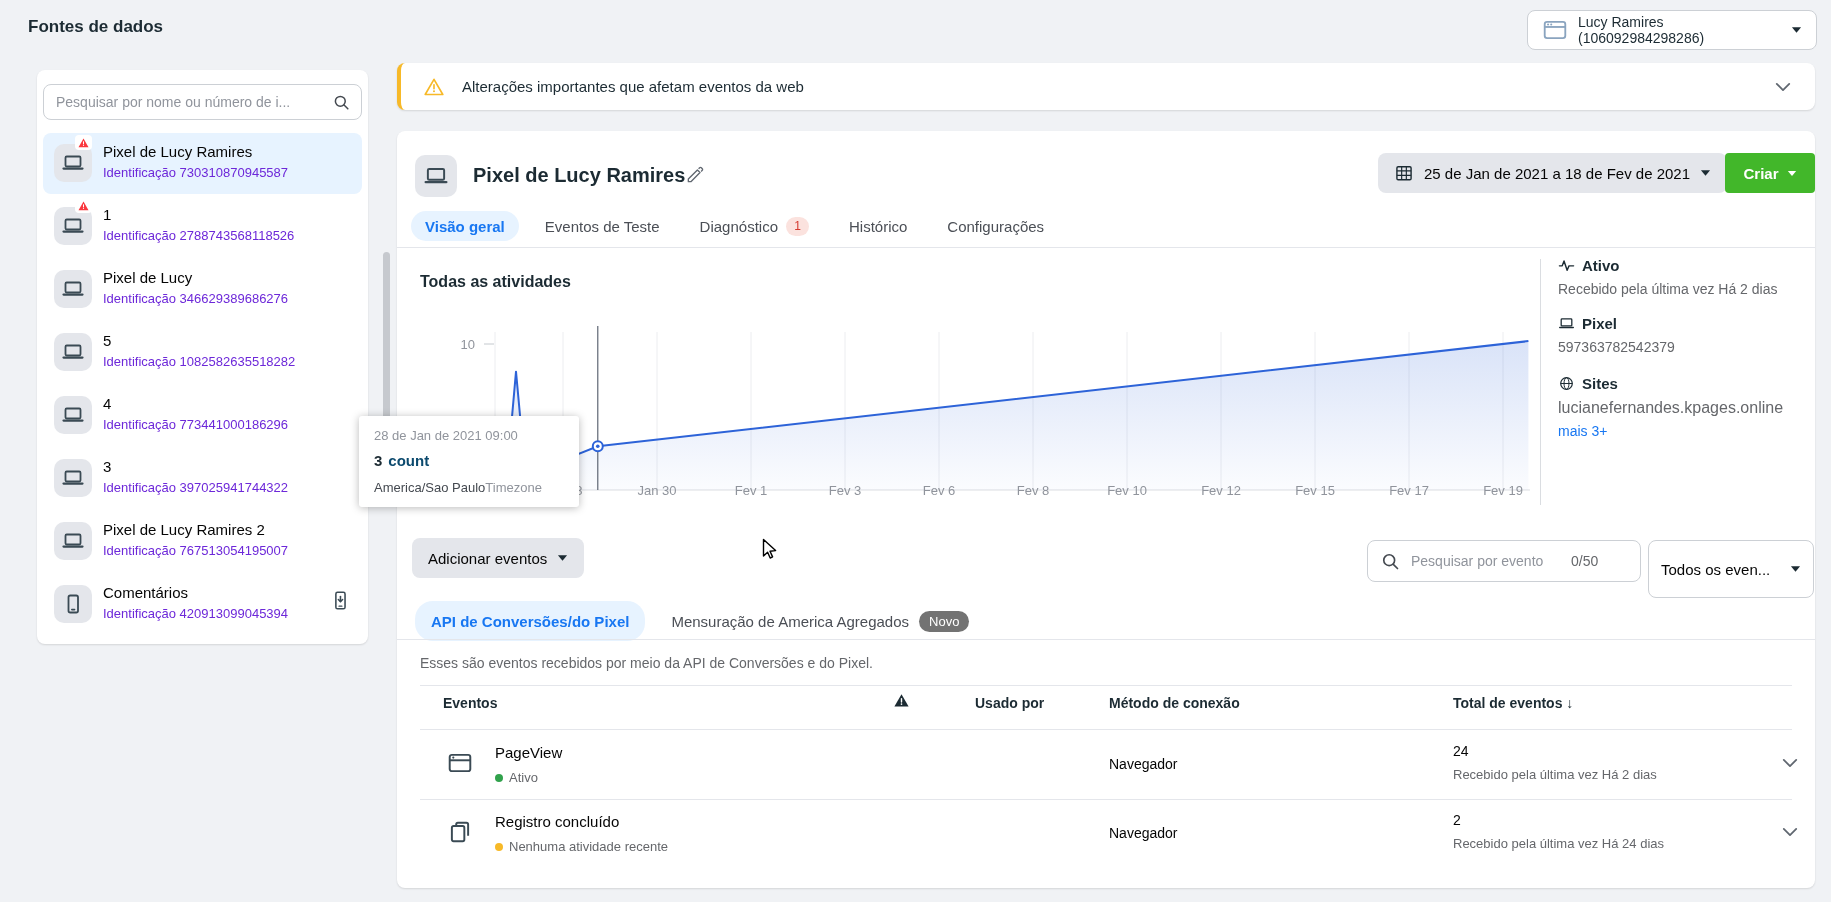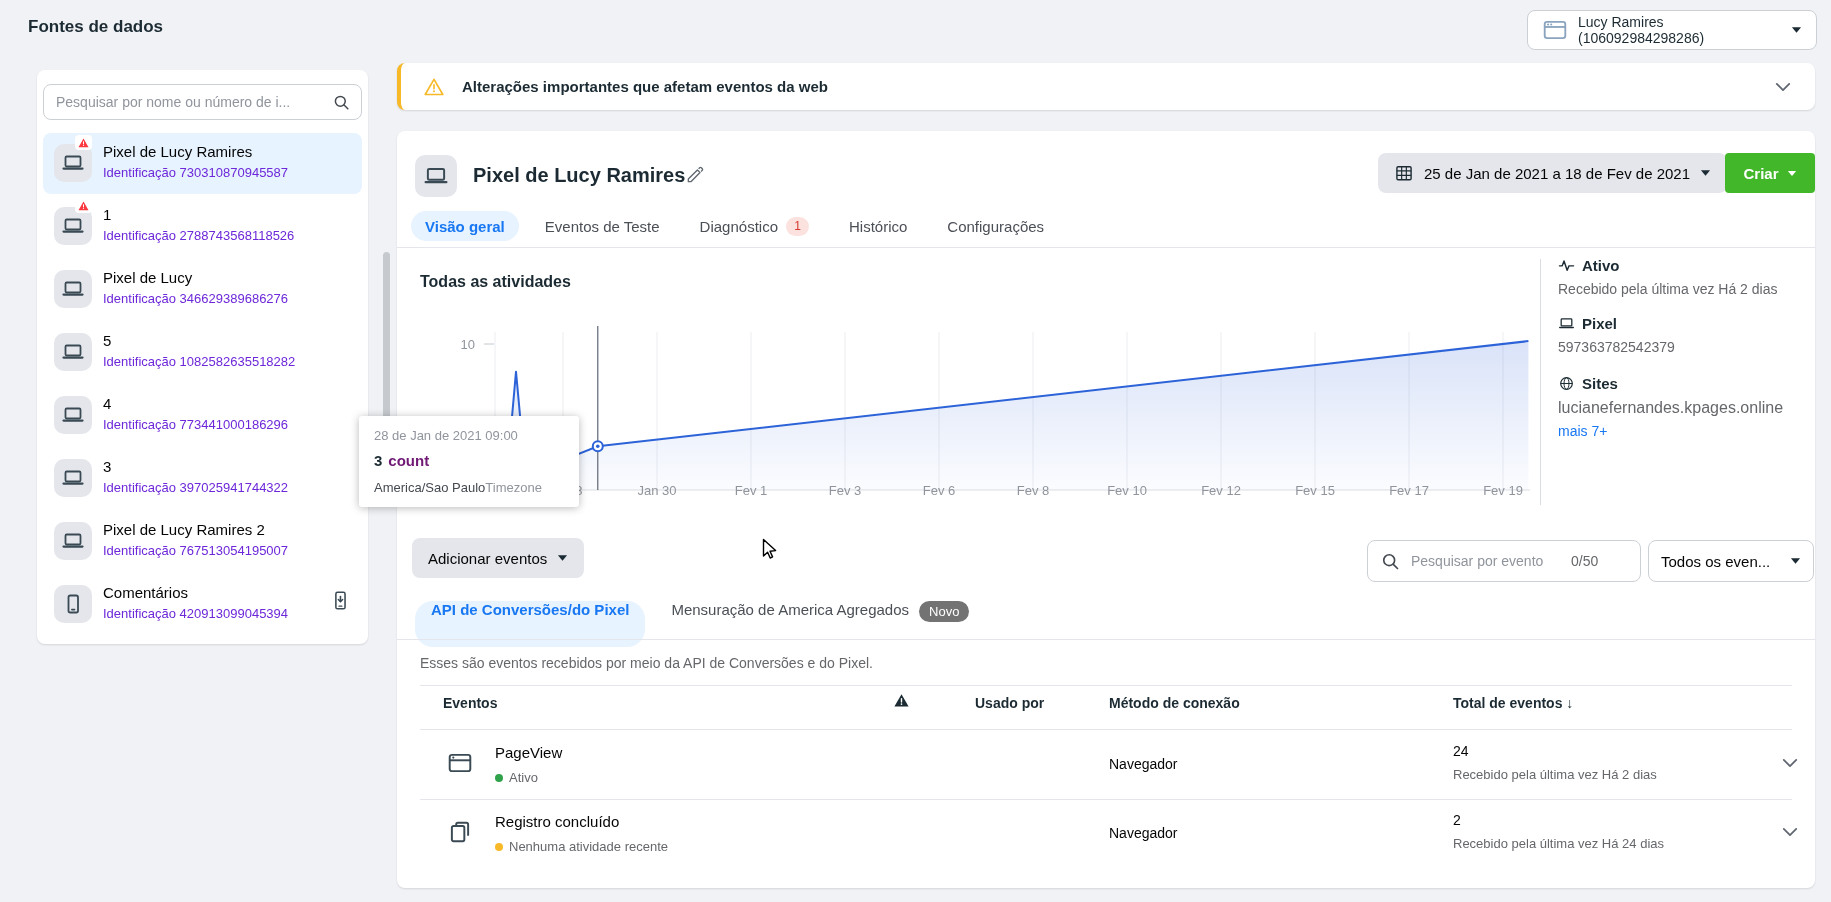--- a/index.html
+++ b/index.html
@@ -24,54 +24,54 @@
   .src-item .hl{position:absolute;left:6px;right:6px;top:1px;bottom:1px;border-radius:8px}
   .src-item.selected .hl{background:#e7f3ff}
   .icon-box{position:absolute;left:17px;top:12px;width:38px;height:38px;border-radius:10px;background:#e4e6eb;
     display:flex;align-items:center;justify-content:center;color:#3a4a54}
   .src-name{position:absolute;left:66px;top:11px;font-size:15px;color:#050505;white-space:nowrap}
   .src-id{position:absolute;left:66px;top:33px;font-size:13px;color:#6d28d9;white-space:nowrap}
   .alert-badge{position:absolute;left:38px;top:3px;width:17px;height:15px;background:#fff;border-radius:4px;
     display:flex;align-items:center;justify-content:center}
   
   .banner{display:flex;align-items:center;background:#fff;border-radius:8px;border-left:4px solid #f7b928;
-    box-shadow:0 1px 2px rgba(0,0,0,.12);font-size:15px;font-weight:bold;color:#1c2b33}
+    box-shadow:0 1px 2px rgba(0,0,0,.12);font-size:15px;font-weight:normal;color:#1c2b33}
   
   .tabs{display:flex;align-items:center;height:34px}
   .tab{display:flex;align-items:center;gap:8px;padding:0 14px;height:30px;font-size:15px;color:#4b4f56;border-radius:17px;cursor:pointer;white-space:nowrap}
   .tab.active{background:#e7f3ff;color:#1877f2;font-weight:bold}
   .diag-badge{min-width:19px;height:19px;border-radius:10px;background:#fbe2de;color:#d5392f;font-size:12px;
     display:flex;align-items:center;justify-content:center;padding:0 2px}
   
   .gray-btn{display:flex;align-items:center;gap:10px;background:#e4e6eb;border-radius:8px;height:40px;padding:0 16px;font-size:15px;color:#050505;cursor:pointer}
   .green-btn{display:flex;align-items:center;gap:8px;justify-content:center;background:#42b72a;border-radius:4px;height:40px;
     padding:0 14px;font-size:15px;color:#fff;font-weight:bold;cursor:pointer}
   .ev-search{display:flex;align-items:center;gap:8px;border:1px solid #ccd0d5;border-radius:8px;height:40px;background:#fff;padding:0 12px}
   .ev-search input{border:0;outline:0;width:150px;font-size:14px;font-family:inherit;background:transparent}
   .ev-search input::placeholder{color:#90949c}
-  .drop{display:flex;align-items:center;justify-content:space-between;border:1px solid #ccd0d5;border-radius:8px;height:40px;background:#fff;padding:0 12px;font-size:15px;cursor:pointer}
-  .pill{display:flex;align-items:flex-start;gap:10px;height:46px;padding:0 16px;border-radius:18px;font-size:15px;color:#4b4f56;cursor:pointer;white-space:nowrap}
+  .drop{display:flex;align-items:center;justify-content:space-between;border:1px solid #ccd0d5;border-radius:8px;height:40px;background:#fff;padding:8px 12px;font-size:15px;cursor:pointer}
+  .pill{display:flex;align-items:center;gap:10px;height:40px;padding:0 16px;border-radius:18px;font-size:15px;color:#4b4f56;cursor:pointer;white-space:nowrap}
   .pill.active{background:#e7f3ff;color:#1877f2;font-weight:bold}
   .novo{background:#737373;color:#fff;font-size:13px;border-radius:12px;padding:3px 10px}
   
   .info-label{display:flex;align-items:center;gap:7px;font-size:15px;font-weight:bold;color:#1c2b33}
   .hline{position:absolute;height:1px;background:#e4e6eb}
   .vline{position:absolute;width:1px;background:#dadde1}
   
   .th{position:absolute;font-size:14px;font-weight:bold;color:#1c2b33;white-space:nowrap}
   .cell{position:absolute;font-size:15px;color:#050505;white-space:nowrap}
   .subcell{position:absolute;font-size:13px;color:#65676b;white-space:nowrap}
   .dot{display:inline-block;width:8px;height:8px;border-radius:50%;margin-right:6px;vertical-align:middle}
   .status-line{position:absolute;font-size:13px;color:#65676b;display:flex;align-items:center;white-space:nowrap}
   
   .tooltip{position:absolute;left:-38px;top:285px;width:190px;background:#fff;border-radius:3px;
     box-shadow:0 1px 8px rgba(0,0,0,.28);padding:12px 15px;z-index:60}
   .tooltip .tt-date{font-size:13px;color:#90949c}
   .tooltip .tt-val{margin-top:9px;font-size:15px;font-weight:bold;color:#1c2b33}
-  .tooltip .tt-val .cnt{color:#701a75;margin-left:6px}
+  .tooltip .tt-val .cnt{color:#0c4a6e;margin-left:6px}
   .tooltip .tt-tz{margin-top:11px;font-size:13px;color:#444950}
   .tooltip .tt-tz .tz2{color:#90949c;}
   .x-tick{position:absolute;top:352px;width:70px;text-align:center;font-size:13px;color:#90949c}
   .chev{color:#606770}
 </style>
 </head>
 <body>
 
 <svg style="position:absolute;width:0;height:0" aria-hidden="true">
   <defs>
@@ -390,21 +390,21 @@
   </div>
   <div class="abs sec" style="left:1161px;top:208px;font-size:14px">597363782542379</div>
 
   <div class="abs info-label" style="left:1161px;top:244px">
     <svg class="ic" width="17" height="17" style="color:#1c2b33">
         <use href="#i-globe"></use>
       </svg>
     <span>Sites</span>
   </div>
   <div class="abs sec" style="left:1161px;top:268px;font-size:16px">lucianefernandes.kpages.online</div>
-  <div class="abs" style="left:1161px;top:292px;font-size:14px;color:#1877f2;cursor:pointer">mais 7+</div>
+  <div class="abs" style="left:1161px;top:292px;font-size:14px;color:#1877f2;cursor:pointer">mais 3+</div>
 
   <div class="abs gray-btn" style="left:15px;top:407px">
     <span>Adicionar eventos</span>
     <svg class="ic" width="11" height="8" style="color:#1c2b33">
         <use href="#i-caret"></use>
       </svg>
   </div>
 
   <div class="abs ev-search" style="left:970px;top:409px;width:248px">
     <svg class="ic" width="21" height="21" style="color:#444950">

